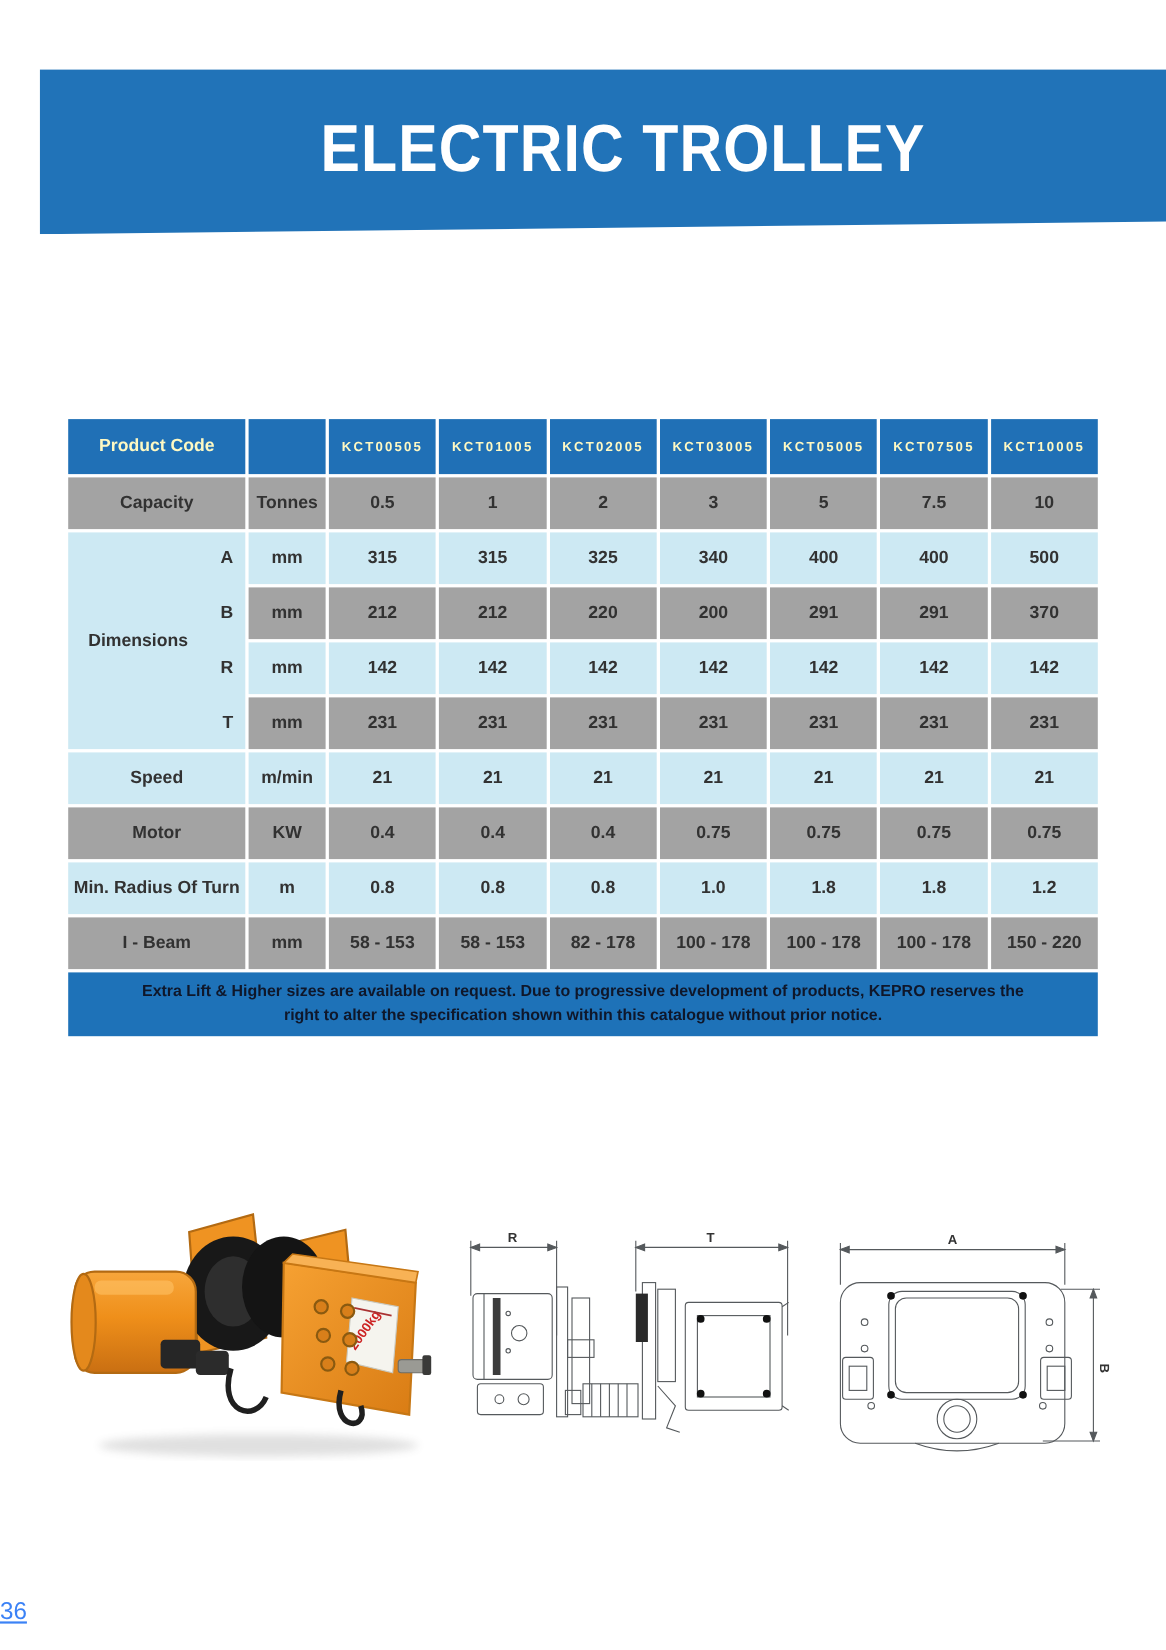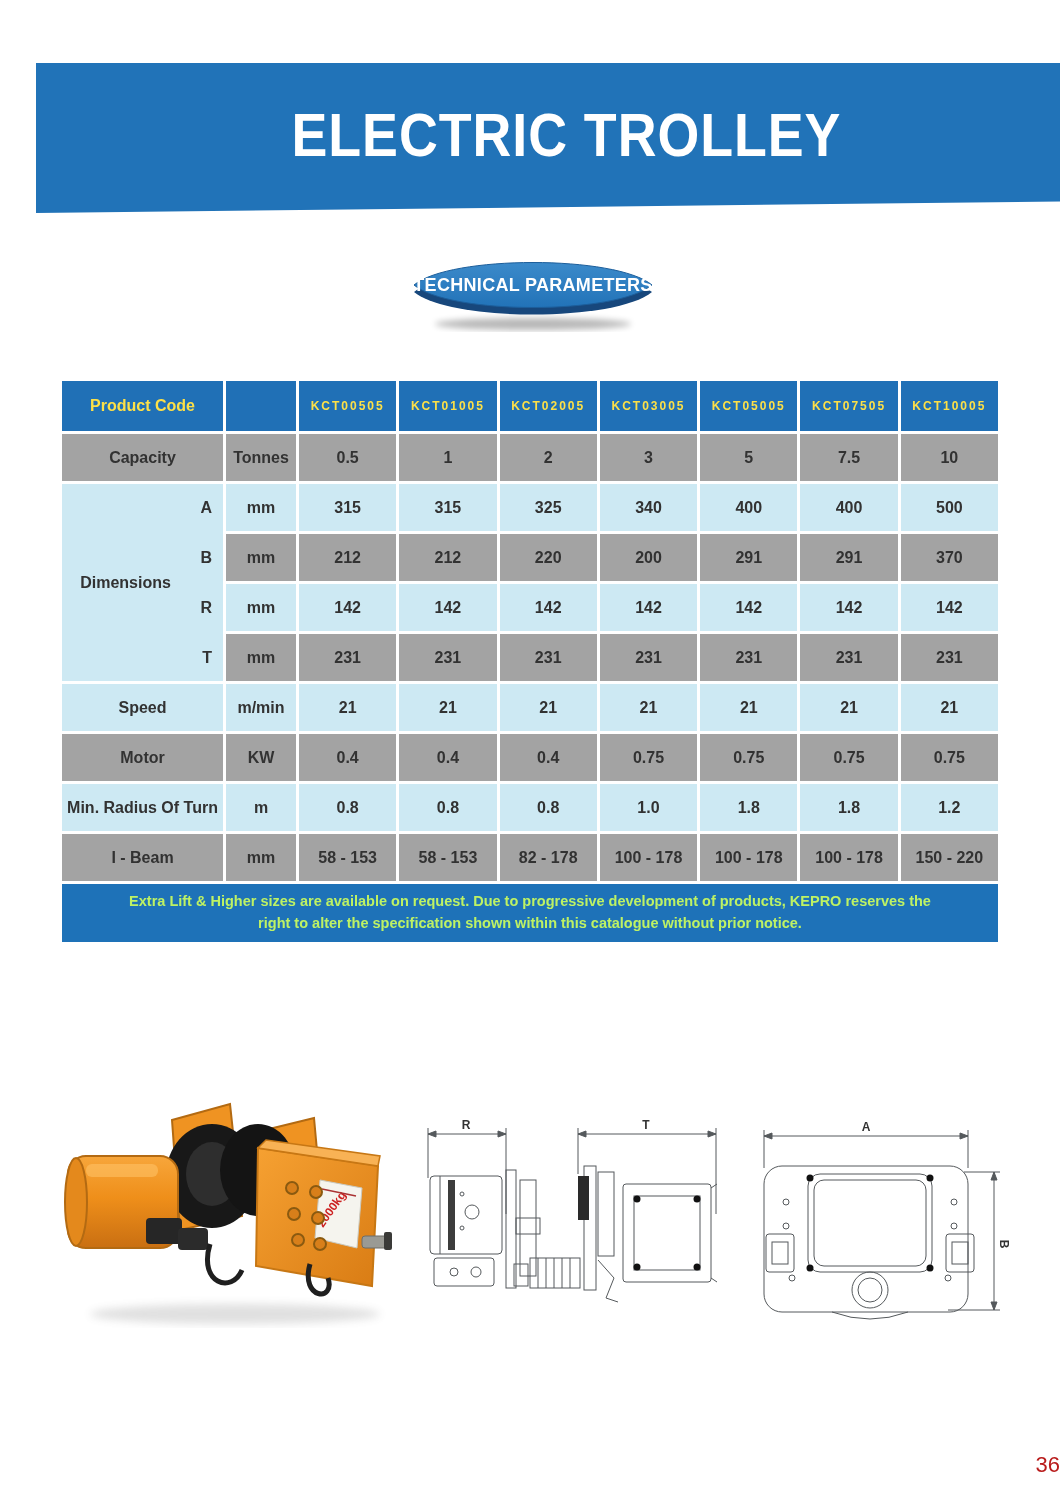--- a/index.html
+++ b/index.html
@@ -27,71 +27,54 @@
     position:absolute;left:62px;top:381px;width:936px;
     display:grid;
     grid-template-columns:161px 70px repeat(7,1fr);
     grid-template-rows:50px repeat(9,47px);
     gap:3px;
   }
   .cell,.th{
     display:flex;align-items:center;justify-content:center;
     font-weight:bold;color:#323232;font-size:16px;
   }
-  .th{background:#2070b6;color:#fde047;font-size:16px;}
+  .th{background:#2070b6;color:#fef9c3;font-size:16px;}
   .th-code{letter-spacing:2px;font-size:12px;}
   .light{background:#cde9f3;}
   .medium{background:#a3a3a3;}
   .dim-cell{grid-row:span 4;position:relative;justify-content:flex-start;}
   .dim-title{position:absolute;left:0;right:34px;top:50%;transform:translateY(-50%);text-align:center;}
   .dim-letter{position:absolute;right:11px;transform:translateY(-50%);}
   
   .note-bar{
     position:absolute;left:62px;top:884px;width:936px;height:58px;
-    background:#1e72b8;color:#bef264;display:flex;align-items:center;justify-content:center;
+    background:#1e72b8;color:#0f172a;display:flex;align-items:center;justify-content:center;
     text-align:center;font-size:14.5px;font-weight:bold;line-height:1.5;box-sizing:border-box;padding:0 58px;
   }
   
   .fig{position:absolute;}
   .fig-photo{left:60px;top:1088px;}
   .fig-side{left:418px;top:1118px;}
   .fig-front{left:750px;top:1122px;}
   .dim-label{fill:#333333;font-family:"Liberation Sans",sans-serif;font-size:12px;font-weight:bold;}
   
   .page-number{
-    position:absolute;left:0;width:1060px;top:1452px;text-align:right;
-    font-size:22px;color:#b91c1c;
+    position:absolute;left:0;width:1060px;top:1452px;text-align:left;
+    font-size:22px;color:#3b82f6;text-decoration:underline;
   }
 </style>
 </head>
 <body>
 
 <div class="page">
 
   <div class="banner">
     <div class="banner-title">ELECTRIC TROLLEY</div>
   </div>
 
-  <div class="badge">
-    <svg width="250" height="84" viewBox="0 0 250 84">
-      <defs>
-        <filter id="soft" x="-40%" y="-40%" width="180%" height="180%">
-            <feGaussianBlur stdDeviation="3"></feGaussianBlur>
-          </filter>
-        <linearGradient id="lens" x1="0" y1="0" x2="0" y2="1">
-          <stop offset="0" stop-color="#3b8aca"></stop>
-            <stop offset="1" stop-color="#2273b8"></stop>
-        </linearGradient>
-      </defs>
-      <ellipse cx="125" cy="76" rx="98" ry="6" fill="#000000" opacity="0.28" filter="url(#soft)"></ellipse>
-      <path d="M6,44 C42,16 208,16 244,44 C208,74 42,74 6,44 Z" fill="#17477c"></path>
-      <path d="M6,37 C42,7 208,7 244,37 C208,67 42,67 6,37 Z" fill="url(#lens)" stroke="#1c5e9b" stroke-width="1"></path>
-      <text class="badge-text" x="125" y="43" text-anchor="middle">TECHNICAL PARAMETERS</text>
-    </svg>
-  </div>
 
   <div class="spec-table" id="spec-table">
       <div class="th">Product Code</div>
       <div class="th"></div>
       <div class="th th-code">KCT00505</div>
       <div class="th th-code">KCT01005</div>
       <div class="th th-code">KCT02005</div>
       <div class="th th-code">KCT03005</div>
       <div class="th th-code">KCT05005</div>
       <div class="th th-code">KCT07505</div>

